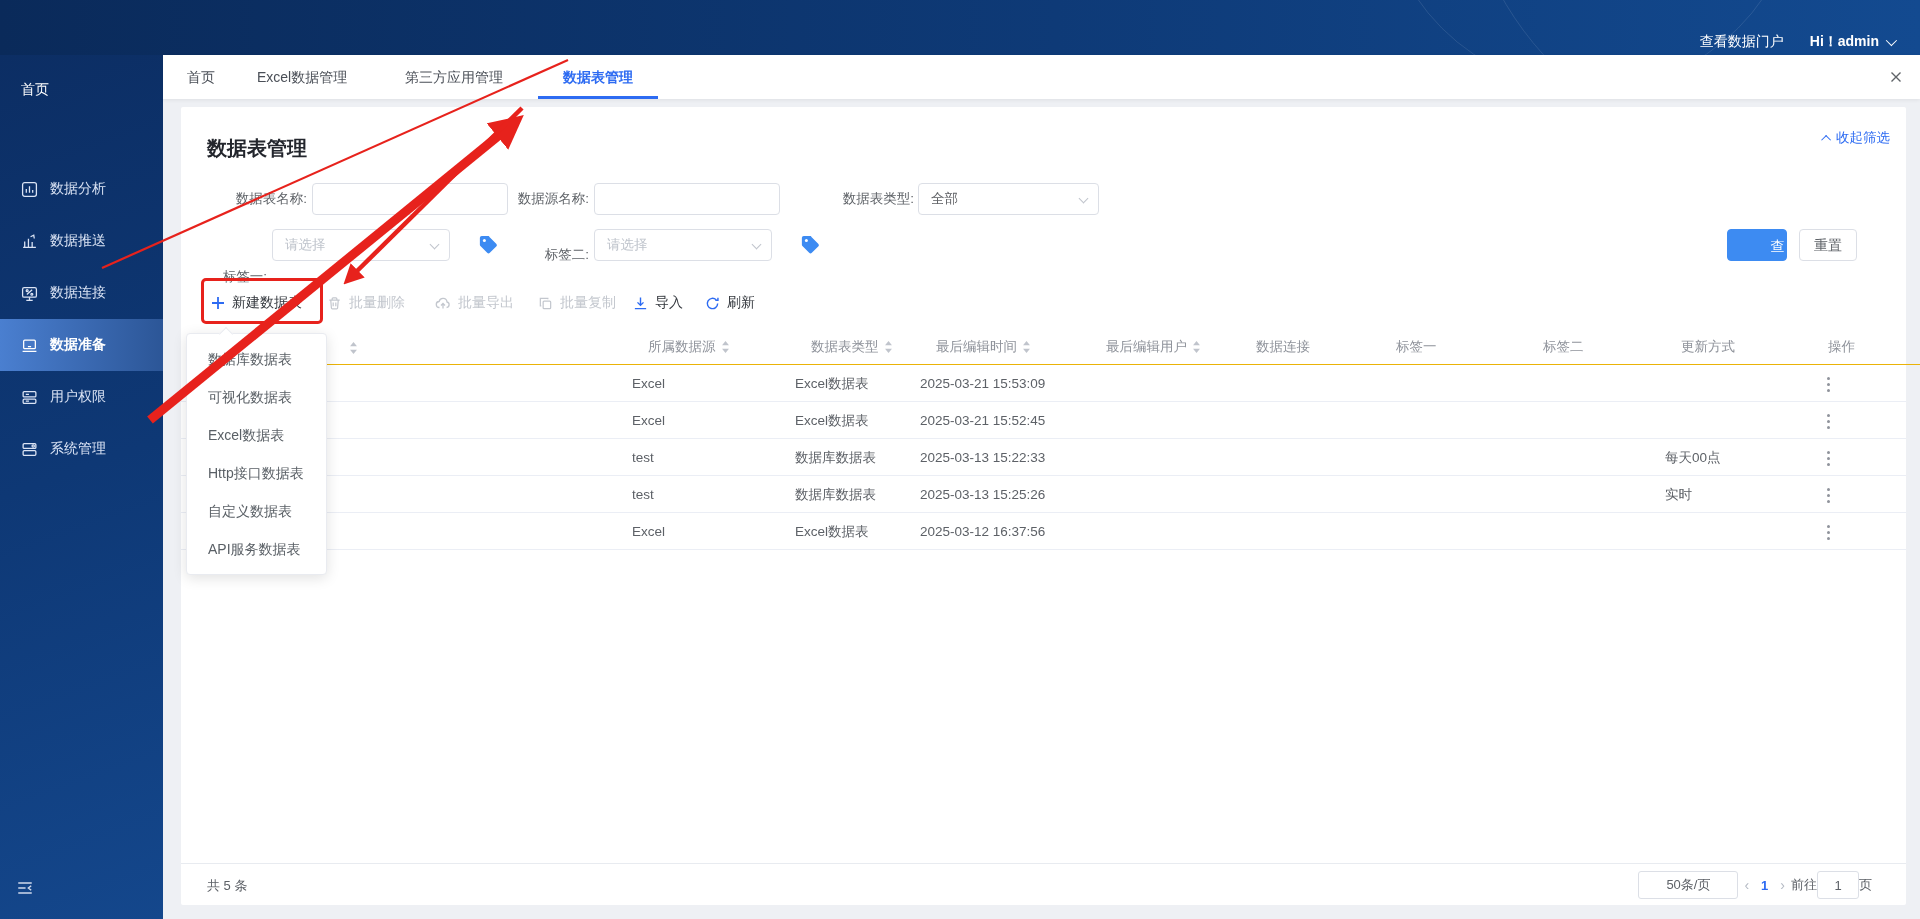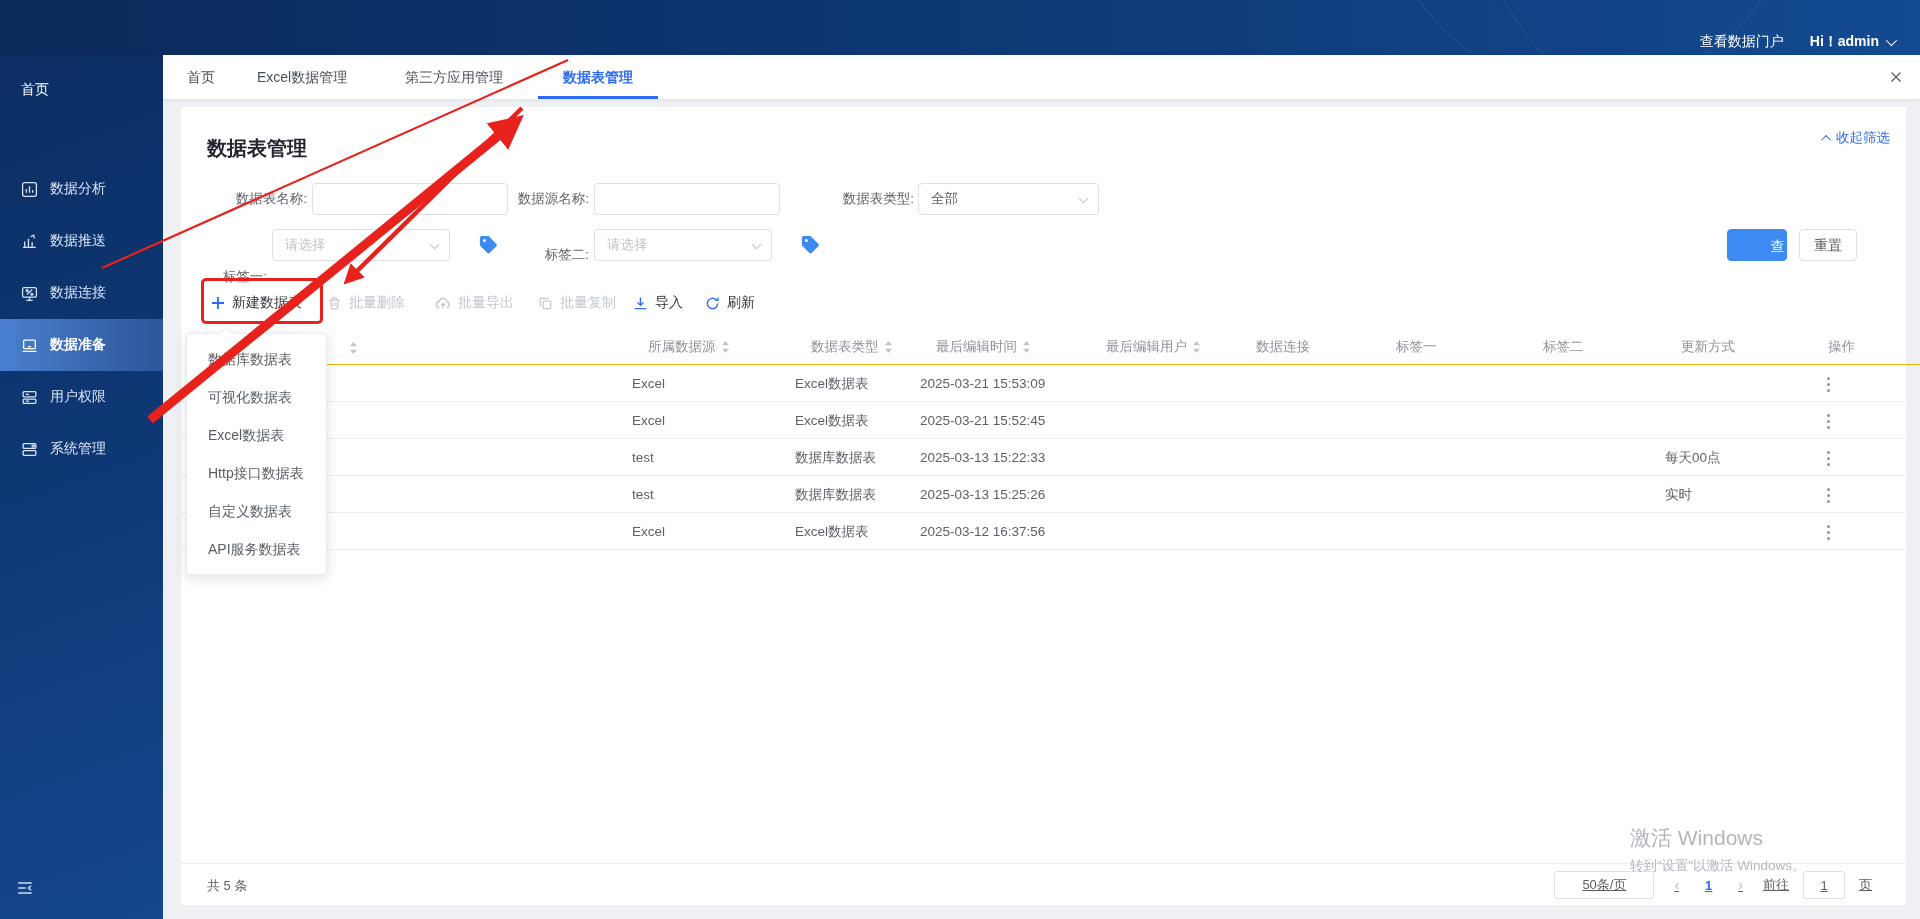--- a/index.html
+++ b/index.html
@@ -76,21 +76,21 @@
   
   .dropdown { position:absolute; left:5px; top:226px; width:141px; background:#fff; border:1px solid #e9ebf0; border-radius:4px;
     box-shadow:0 3px 14px rgba(0,0,0,.12); padding:6px 0; z-index:30; }
   .dropdown::before { content:""; position:absolute; left:34px; top:-5px; width:9px; height:9px; background:#fff;
     border-left:1px solid #e9ebf0; border-top:1px solid #e9ebf0; transform:rotate(45deg); }
   .dd-item { height:38px; line-height:38px; padding-left:21px; font-size:14px; color:#5a6066; cursor:pointer; }
 
   
   .cfooter { position:absolute; left:0; top:756px; width:1725px; height:42px; border-top:1px solid #e8ebf0; }
   .total { position:absolute; left:26px; top:13px; font-size:13px; color:#5d6167; }
-  .pager { position:absolute; right:34px; top:7px; display:flex; align-items:center; gap:14px; font-size:13px; color:#5d6167;text-decoration:underline; }
+  .pager { position:absolute; right:34px; top:7px; display:flex; align-items:center; font-size:13px; color:#5d6167; }
   .psize { width:100px; height:28px; border:1px solid #dcdfe6; border-radius:3px; text-align:center; line-height:26px; color:#5d6167; cursor:pointer; }
   .pg-arrow { font-size:14px; color:#b4bac4; cursor:pointer; padding:0 6px; }
   .pg-cur { color:#2d6bf2; font-weight:bold; padding:0 6px; cursor:pointer; }
   .goto-input { width:42px; height:28px; border:1px solid #dcdfe6; border-radius:3px; text-align:center; font-size:13px; color:#5d6167; outline:none; }
 
   
   .watermark { position:absolute; left:1630px; top:824px; color:#b2b6bd; z-index:40; pointer-events:none; }
   .wm1 { font-size:21px; } .wm2 { font-size:13.5px; margin-top:5px; }
   .arrows { position:absolute; left:0; top:0; width:1920px; height:919px; z-index:60; pointer-events:none; }
 </style>
@@ -392,24 +392,20 @@
           <span class="pg-cur">1</span>
           <span class="pg-arrow">›</span>
           <span>前往</span>
           <input class="goto-input" value="1" style="">
           <span>页</span>
         </div>
       </div>
     </div>
   </div>
 
-  <div class="watermark">
-    <div class="wm1">激活 Windows</div>
-    <div class="wm2">转到“设置”以激活 Windows。</div>
-  </div>
 
   <svg class="arrows">
     <defs>
       <marker id="headBig" viewBox="0 0 10 10" refX="4" refY="5" markerWidth="34" markerHeight="34" orient="auto" markerUnits="userSpaceOnUse">
           <path d="M0 0L10 5L0 10z" fill="#e7221c"></path>
         </marker>
       <marker id="headSmall" viewBox="0 0 10 10" refX="4" refY="5" markerWidth="20" markerHeight="20" orient="auto" markerUnits="userSpaceOnUse">
           <path d="M0 0L10 5L0 10z" fill="#e7221c"></path>
         </marker>
     </defs>

